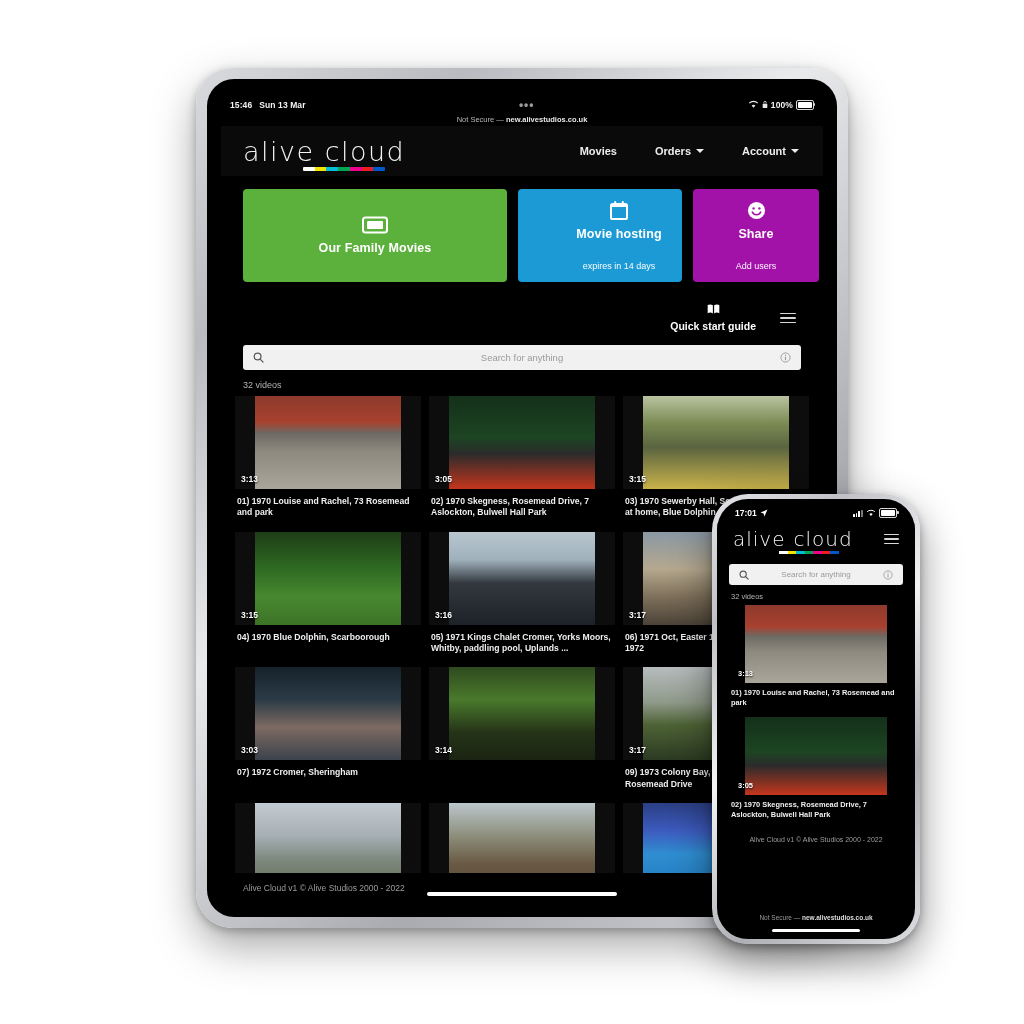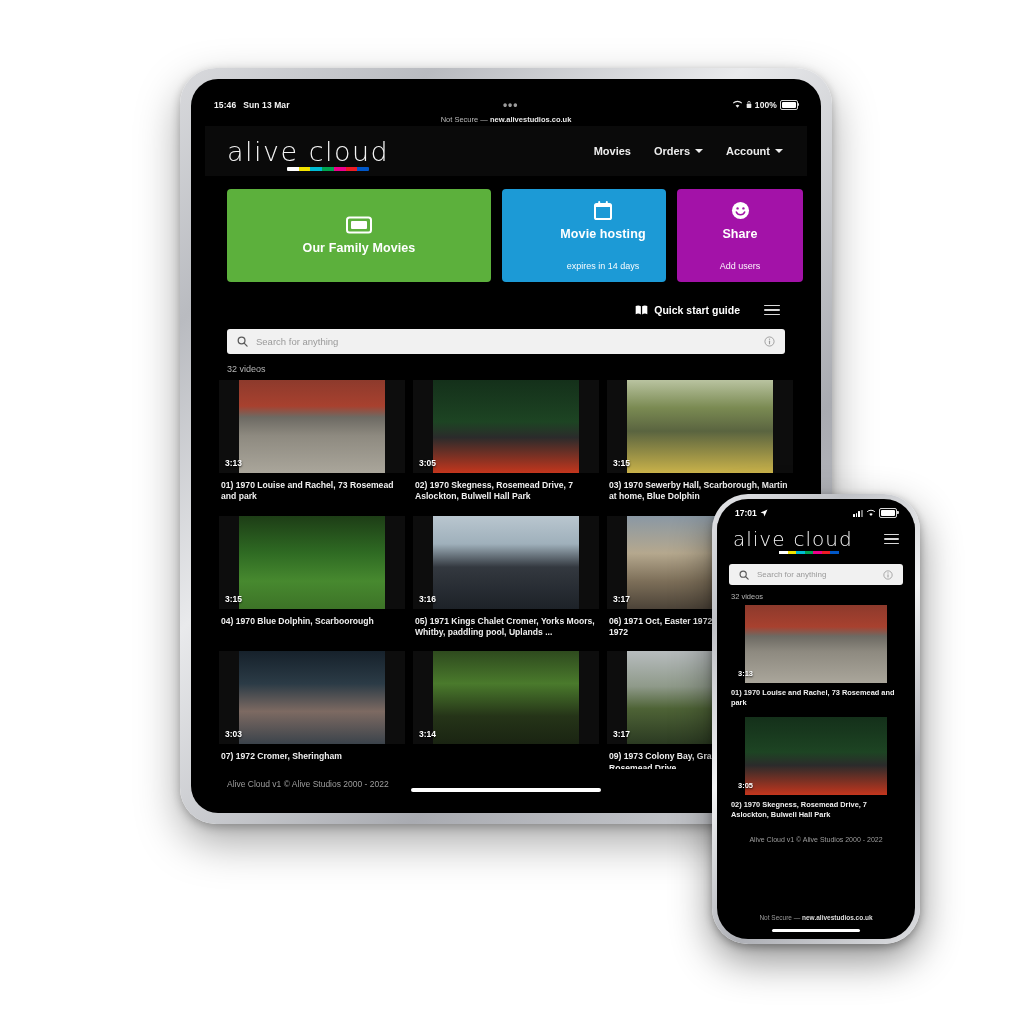--- a/index.html
+++ b/index.html
@@ -7,21 +7,21 @@
     width:1024px;height:1024px;
     background:#ffffff;
     font-family:"Liberation Sans", sans-serif;
     overflow:hidden;
     position:relative;
   }
   .stage{position:absolute;inset:0;}
 
   
   .ipad{
-    position:absolute; left:180px; top:68px; width:652px; height:756px;
+    position:absolute; left:196px; top:68px; width:652px; height:860px;
     background:linear-gradient(135deg,#d9dadd 0%,#b9bbc0 18%,#e9eaec 40%,#a9abb1 70%,#cfd1d5 100%);
     border-radius:36px;
     box-shadow:0 18px 44px rgba(0,0,0,.35), 0 3px 10px rgba(0,0,0,.25);
     padding:0;
   }
   .ipad-inner{
     position:absolute; left:11px; top:11px; right:11px; bottom:11px;
     background:#000; border-radius:27px; overflow:hidden;
   }
   .ipad-screen{
@@ -59,21 +59,21 @@
   .logo-text{
     color:#f4f4f4;font-size:27px;font-weight:300;letter-spacing:1.5px;
     font-family:"DejaVu Sans", sans-serif; line-height:1;
   }
   .logo-text .sp{display:inline-block;width:10px;}
   .rainbow{
     position:absolute; left:60px; bottom:-6px; height:4px; width:82px;
     display:flex; border-radius:1px; overflow:hidden;
   }
   .rainbow i{flex:1;display:block;}
-  .nav{display:flex;align-items:center;gap:23px;}
+  .nav{display:flex;align-items:center;gap:38px;}
   .nav-item{
     color:#ededed;font-size:11px;font-weight:600;display:flex;align-items:center;gap:5px;
     cursor:pointer;
   }
   .caret{width:0;height:0;border-left:4px solid transparent;border-right:4px solid transparent;border-top:4.5px solid #ededed;display:inline-block;}
 
   
   .site-body{background:#000;padding:0 0 0 0;height:100%;}
   .tiles{display:flex;gap:11px;padding:13px 22px 0 22px;}
   .tile{
@@ -81,30 +81,30 @@
     justify-content:center; color:#fff; cursor:pointer; height:93px;
   }
   .tile.green{flex:0 0 264px;}
   .tile.blue{flex:0 0 126px;padding-left:38px;}
   .tile.magenta{flex:0 0 126px;}
   .tile-icon{margin-bottom:7px;display:block;}
   .tile-title{font-size:12.5px;font-weight:700;letter-spacing:.1px;}
   .tile-sub{font-size:9px;font-weight:400;margin-top:20px;opacity:.97;}
 
   .qs-row{display:flex;align-items:center;justify-content:flex-end;gap:24px;padding:22px 27px 0 0;}
-  .qs-link{display:flex;align-items:center;gap:6px;color:#fff;font-size:10.5px;font-weight:700;cursor:pointer;}
+  .qs-link{display:flex;align-items:center;gap:6px;color:#fff;font-size:10.5px;font-weight:700;cursor:pointer;flex-direction:column;}
   .burger{display:flex;flex-direction:column;gap:3px;cursor:pointer;}
   .burger span{display:block;width:16px;height:1.6px;background:#d8d8d8;border-radius:1px;}
 
   .search-wrap{padding:13px 22px 0 22px;}
   .search-box{
     background:#f1f1f1;border-radius:3px;height:25px;display:flex;align-items:center;
     padding:0 10px;gap:8px;
   }
-  .search-ph{color:#9a9a9a;font-size:9.5px;flex:1;}
+  .search-ph{color:#9a9a9a;font-size:9.5px;flex:1;text-align:center;}
   .vid-count{color:#b5b5b5;font-size:9px;padding:10px 0 6px 22px;}
 
   
   .grid{display:grid;grid-template-columns:repeat(3,1fr);gap:0 8px;padding:0 14px;}
   .vcard{margin-bottom:13px;}
   .thumb{
     position:relative;height:93px;background:#0d0d0d;overflow:hidden;
     display:flex;align-items:center;justify-content:center;
   }
   .thumb .pic{height:100%;width:78%;position:relative;overflow:hidden;}

